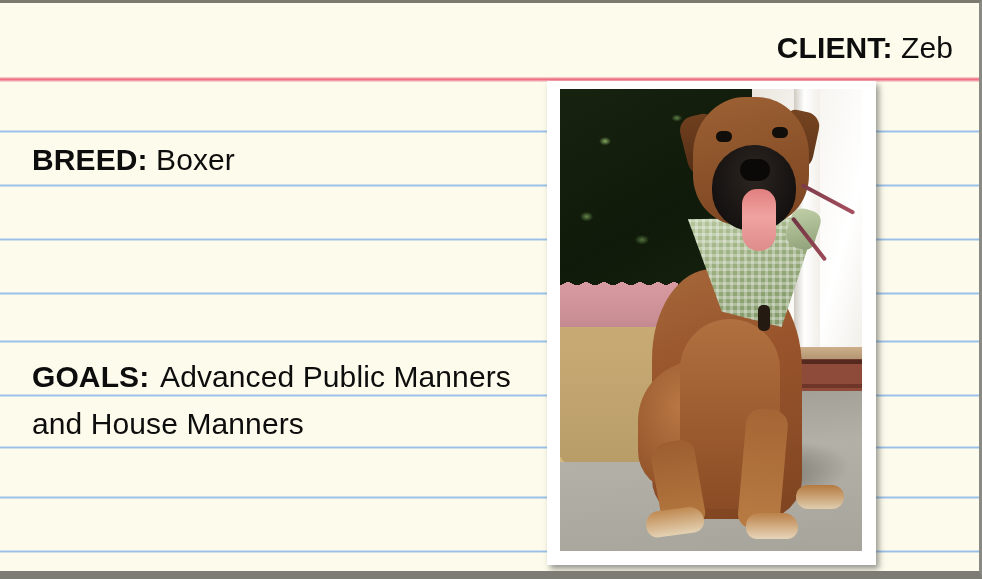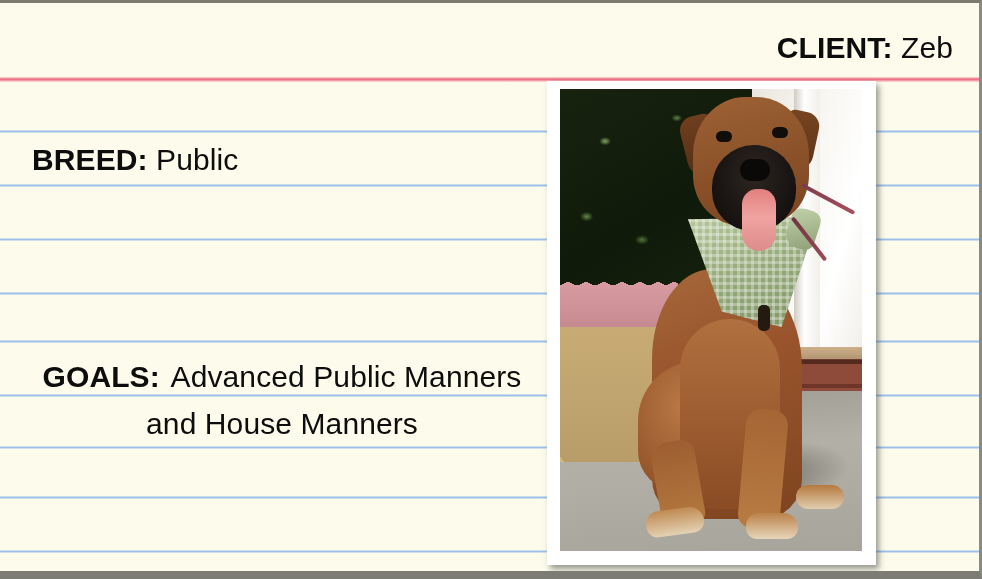--- a/index.html
+++ b/index.html
@@ -69,21 +69,20 @@
     font-size: 30px;
   }
   #breed-field  { left: 32px; top: 136px; }
   #age-field    { left: 32px; top: 249px; }
   #goals-field  {
     left: 32px;
     top: 350px;
     white-space: normal;
     width: 500px;
     line-height: 47px;
-    text-align: center;
   }
   #goals-field .lbl { margin-right: 4px; }
 
   
   #photo-frame {
     position: absolute;
     left: 547px;
     top: 78px;
     width: 329px;
     height: 484px;
@@ -328,21 +327,21 @@
     <div class="rule" style="top:547px;"></div>
   </div>
 
   <div class="field" id="client-field">
     <span class="lbl">CLIENT:</span>
     <span class="val">Zeb</span>
   </div>
 
   <div class="field" id="breed-field">
     <span class="lbl">BREED:</span>
-    <span class="val">Public</span>
+    <span class="val">Boxer</span>
   </div>
 
 
   <div class="field" id="goals-field">
     <span class="lbl">GOALS:</span>
     <span class="val">Advanced Public Manners and House Manners</span>
   </div>
 
   <div id="photo-frame">
     <div id="photo">

